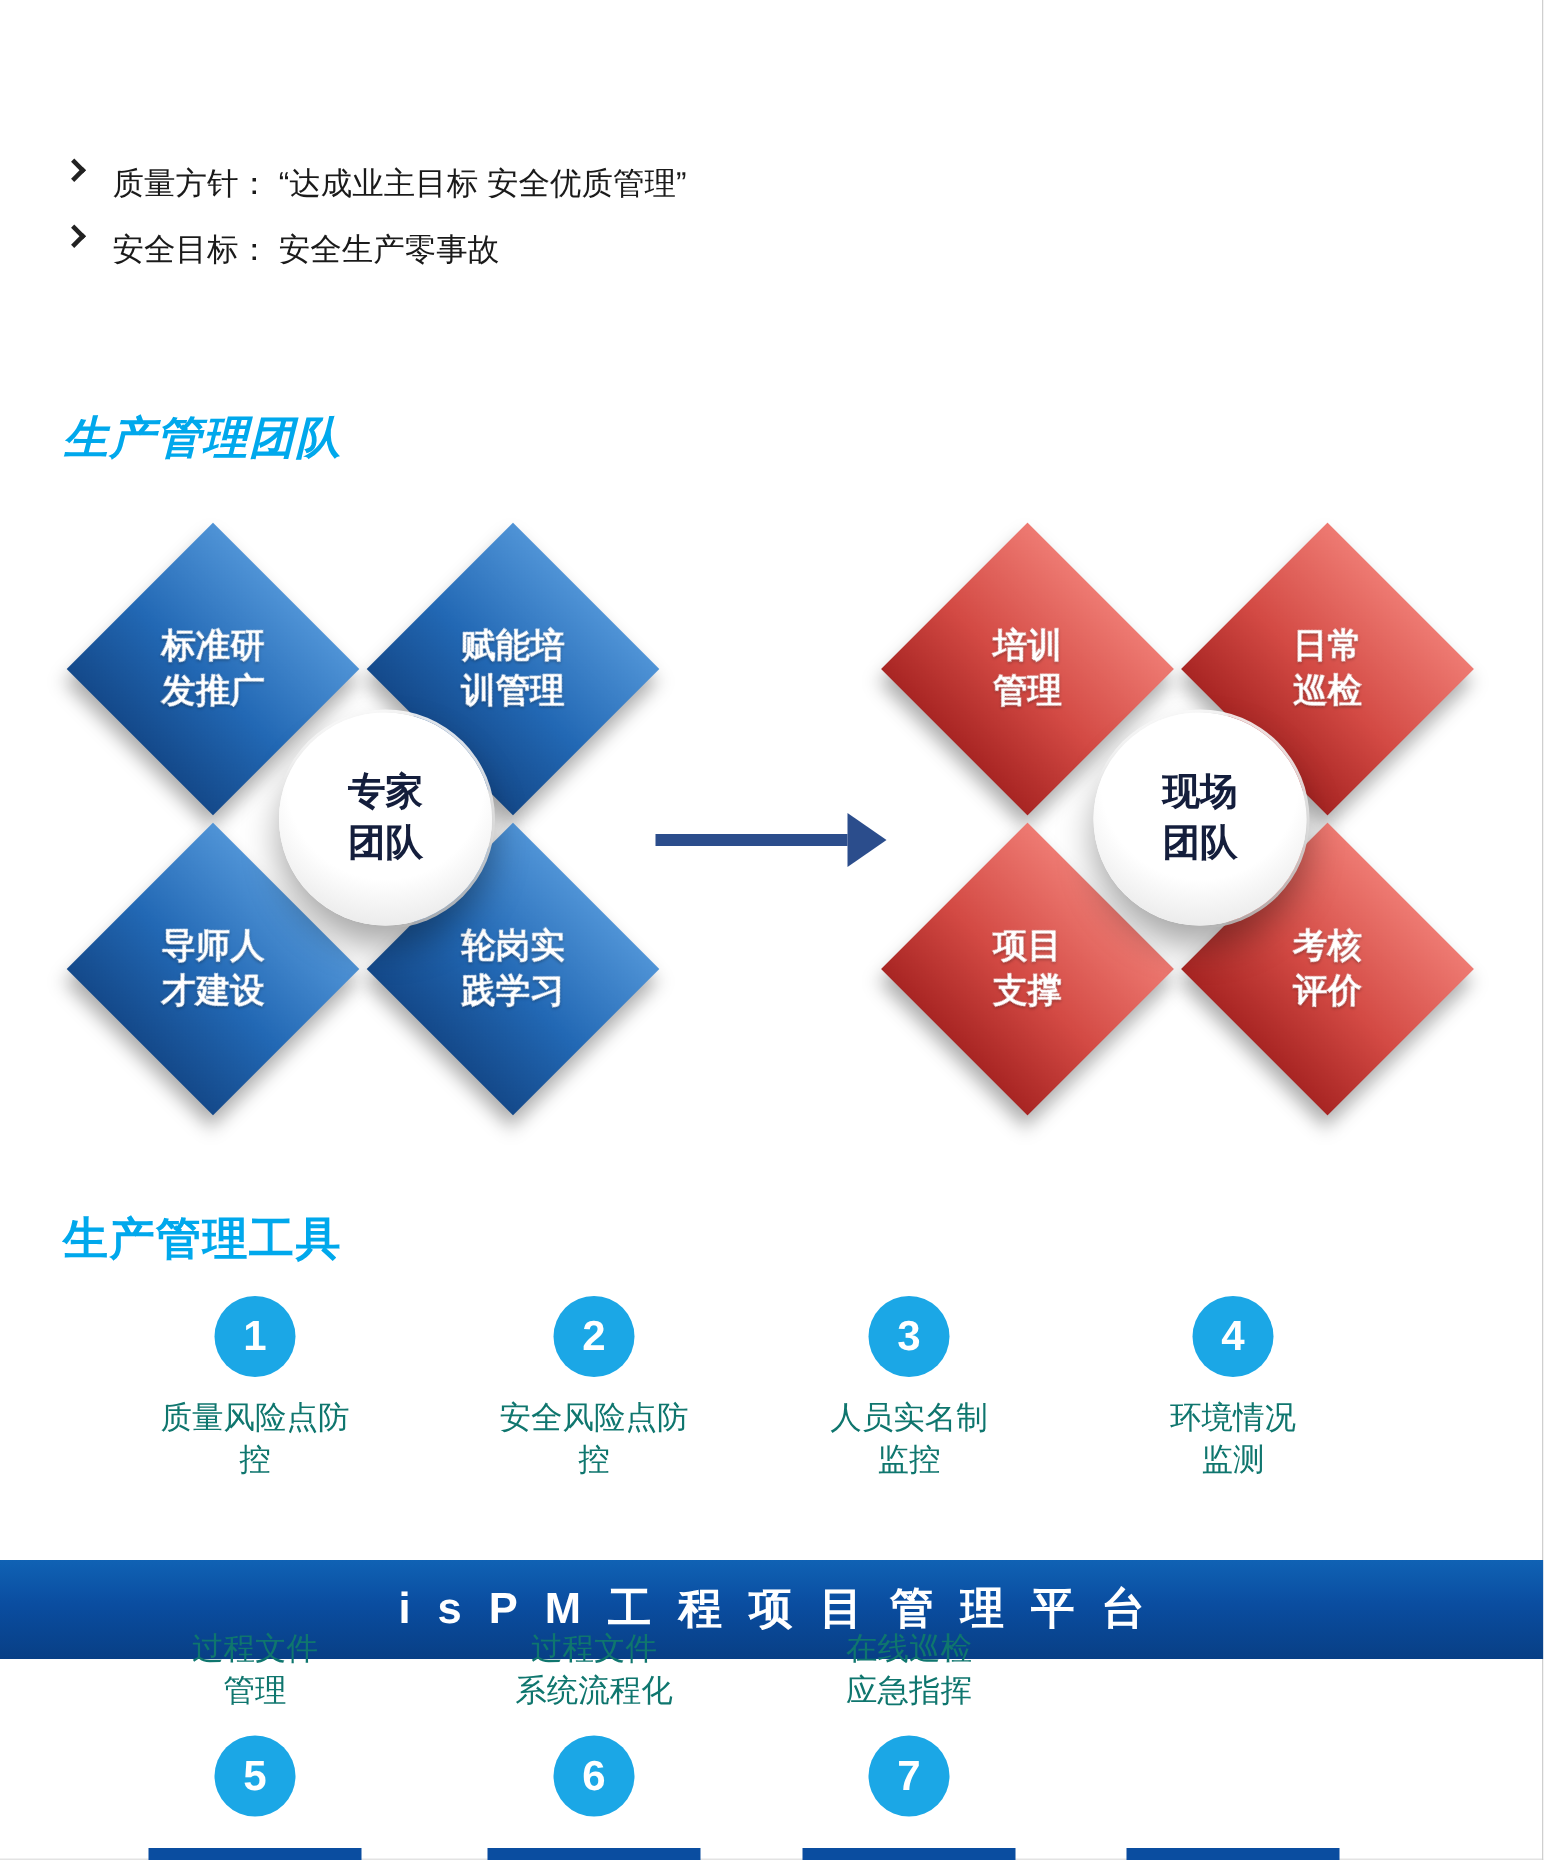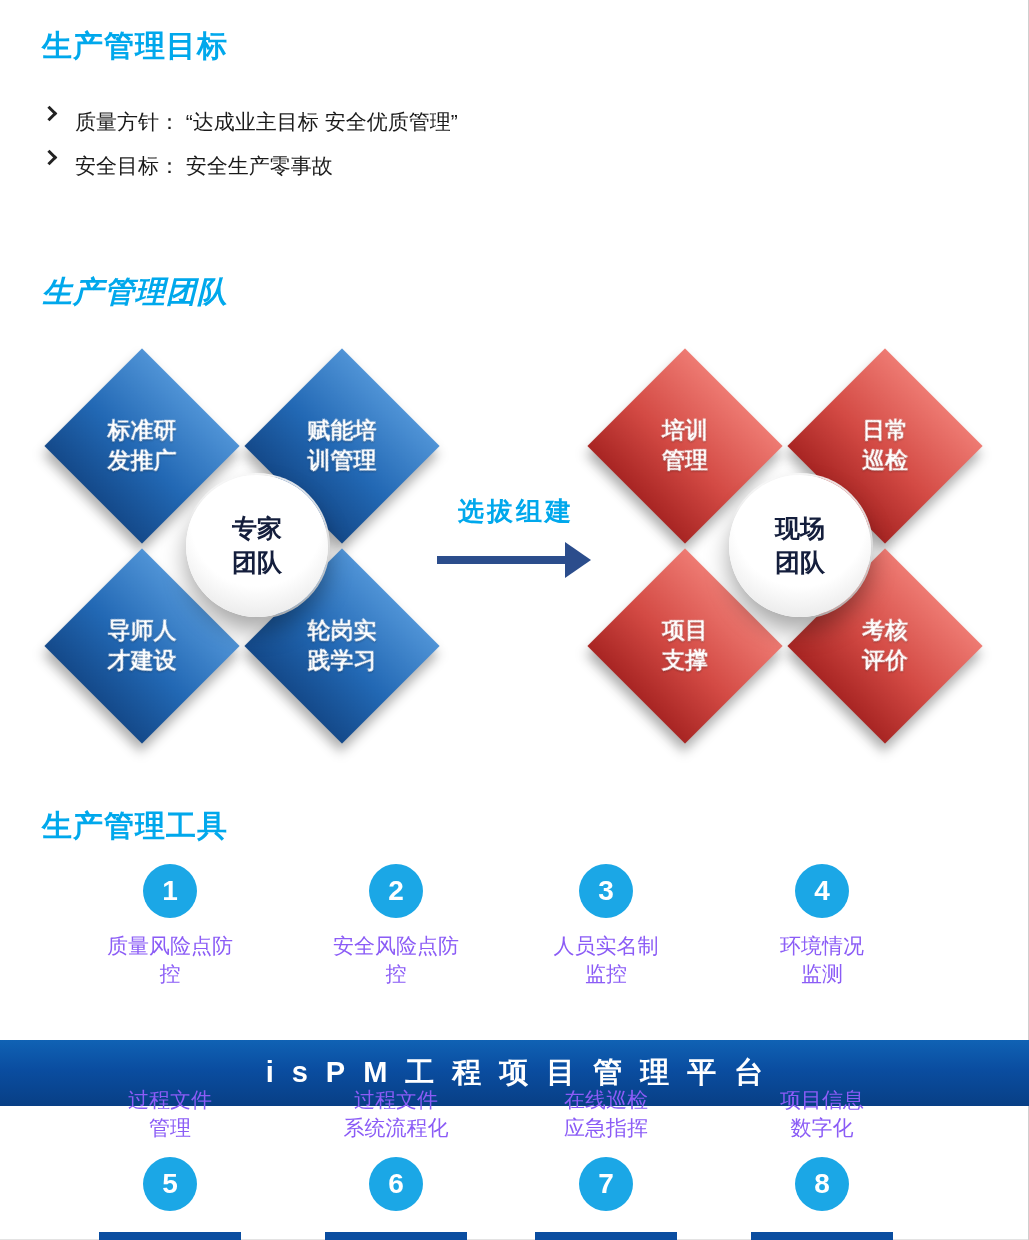--- a/index.html
+++ b/index.html
@@ -53,36 +53,35 @@
   
   .tool-col{position:absolute;width:224px;text-align:center;}
   .c1{left:58px;} .c2{left:284px;} .c3{left:494px;} .c4{left:710px;}
   .top-col{top:864px;}
   .bottom-col{top:1086px;}
   .num-circle{width:54px;height:54px;border-radius:50%;background:var(--circle);color:#fff;
               font-size:28px;font-weight:bold;display:flex;align-items:center;justify-content:center;
               margin:0 auto;}
   .top-col .num-circle{margin-bottom:14px;}
   .bottom-col .num-circle{margin-top:14px;}
-  .tool-label{font-size:21px;color:#8b5cf6;line-height:1.35;white-space:pre-line;}
+  .tool-label{font-size:21px;color:#0f766e;line-height:1.35;white-space:pre-line;}
 
   .banner{position:absolute;left:0;top:1006px;width:1029px;height:66px;
           background:linear-gradient(180deg,#1062b4 0%,#0a4da0 45%,#083f85 100%);
           color:#fff;display:flex;align-items:center;justify-content:center;
           font-size:29px;font-weight:bold;letter-spacing:18px;text-indent:18px;margin-top:34px;}
 
   .strip{position:absolute;top:1232px;width:142px;height:8px;background:var(--banner);}
   .s1{left:99px;} .s2{left:325px;} .s3{left:535px;} .s4{left:751px;}
 </style>
 </head>
 <body>
 
 <div class="page">
 
-  <h1 class="section-title t1">生产管理目标</h1>
 
   <ul class="goals">
     <li class="goal">
       <span class="chev"></span>
       <span class="goal-text">质量方针： “达成业主目标 安全优质管理”</span>
     </li>
     <li class="goal">
       <span class="chev"></span>
       <span class="goal-text">安全目标： 安全生产零事故</span>
     </li>
@@ -106,21 +105,20 @@
     <div class="diamond blue d-br">
       <span class="dlabel">轮岗实
 践学习</span>
     </div>
     <div class="hub">
       <span class="hub-label">专家
 团队</span>
     </div>
   </div>
 
-  <div class="flow-label">选拔组建</div>
   <div class="flow-arrow-line"></div>
   <div class="flow-arrow-head"></div>
 
   <div class="cluster site">
     <div class="diamond red d-tl">
       <span class="dlabel">培训
 管理</span>
     </div>
     <div class="diamond red d-tr">
       <span class="dlabel">日常
@@ -173,24 +171,19 @@
   <div class="tool-col bottom-col c2">
     <div class="tool-label">过程文件
 系统流程化</div>
     <div class="num-circle">6</div>
   </div>
   <div class="tool-col bottom-col c3">
     <div class="tool-label">在线巡检
 应急指挥</div>
     <div class="num-circle">7</div>
   </div>
-  <div class="tool-col bottom-col c4">
-    <div class="tool-label">项目信息
-数字化</div>
-    <div class="num-circle">8</div>
-  </div>
 
   <div class="strip s1"></div>
   <div class="strip s2"></div>
   <div class="strip s3"></div>
   <div class="strip s4"></div>
 
 </div>
 
 </body></html>

